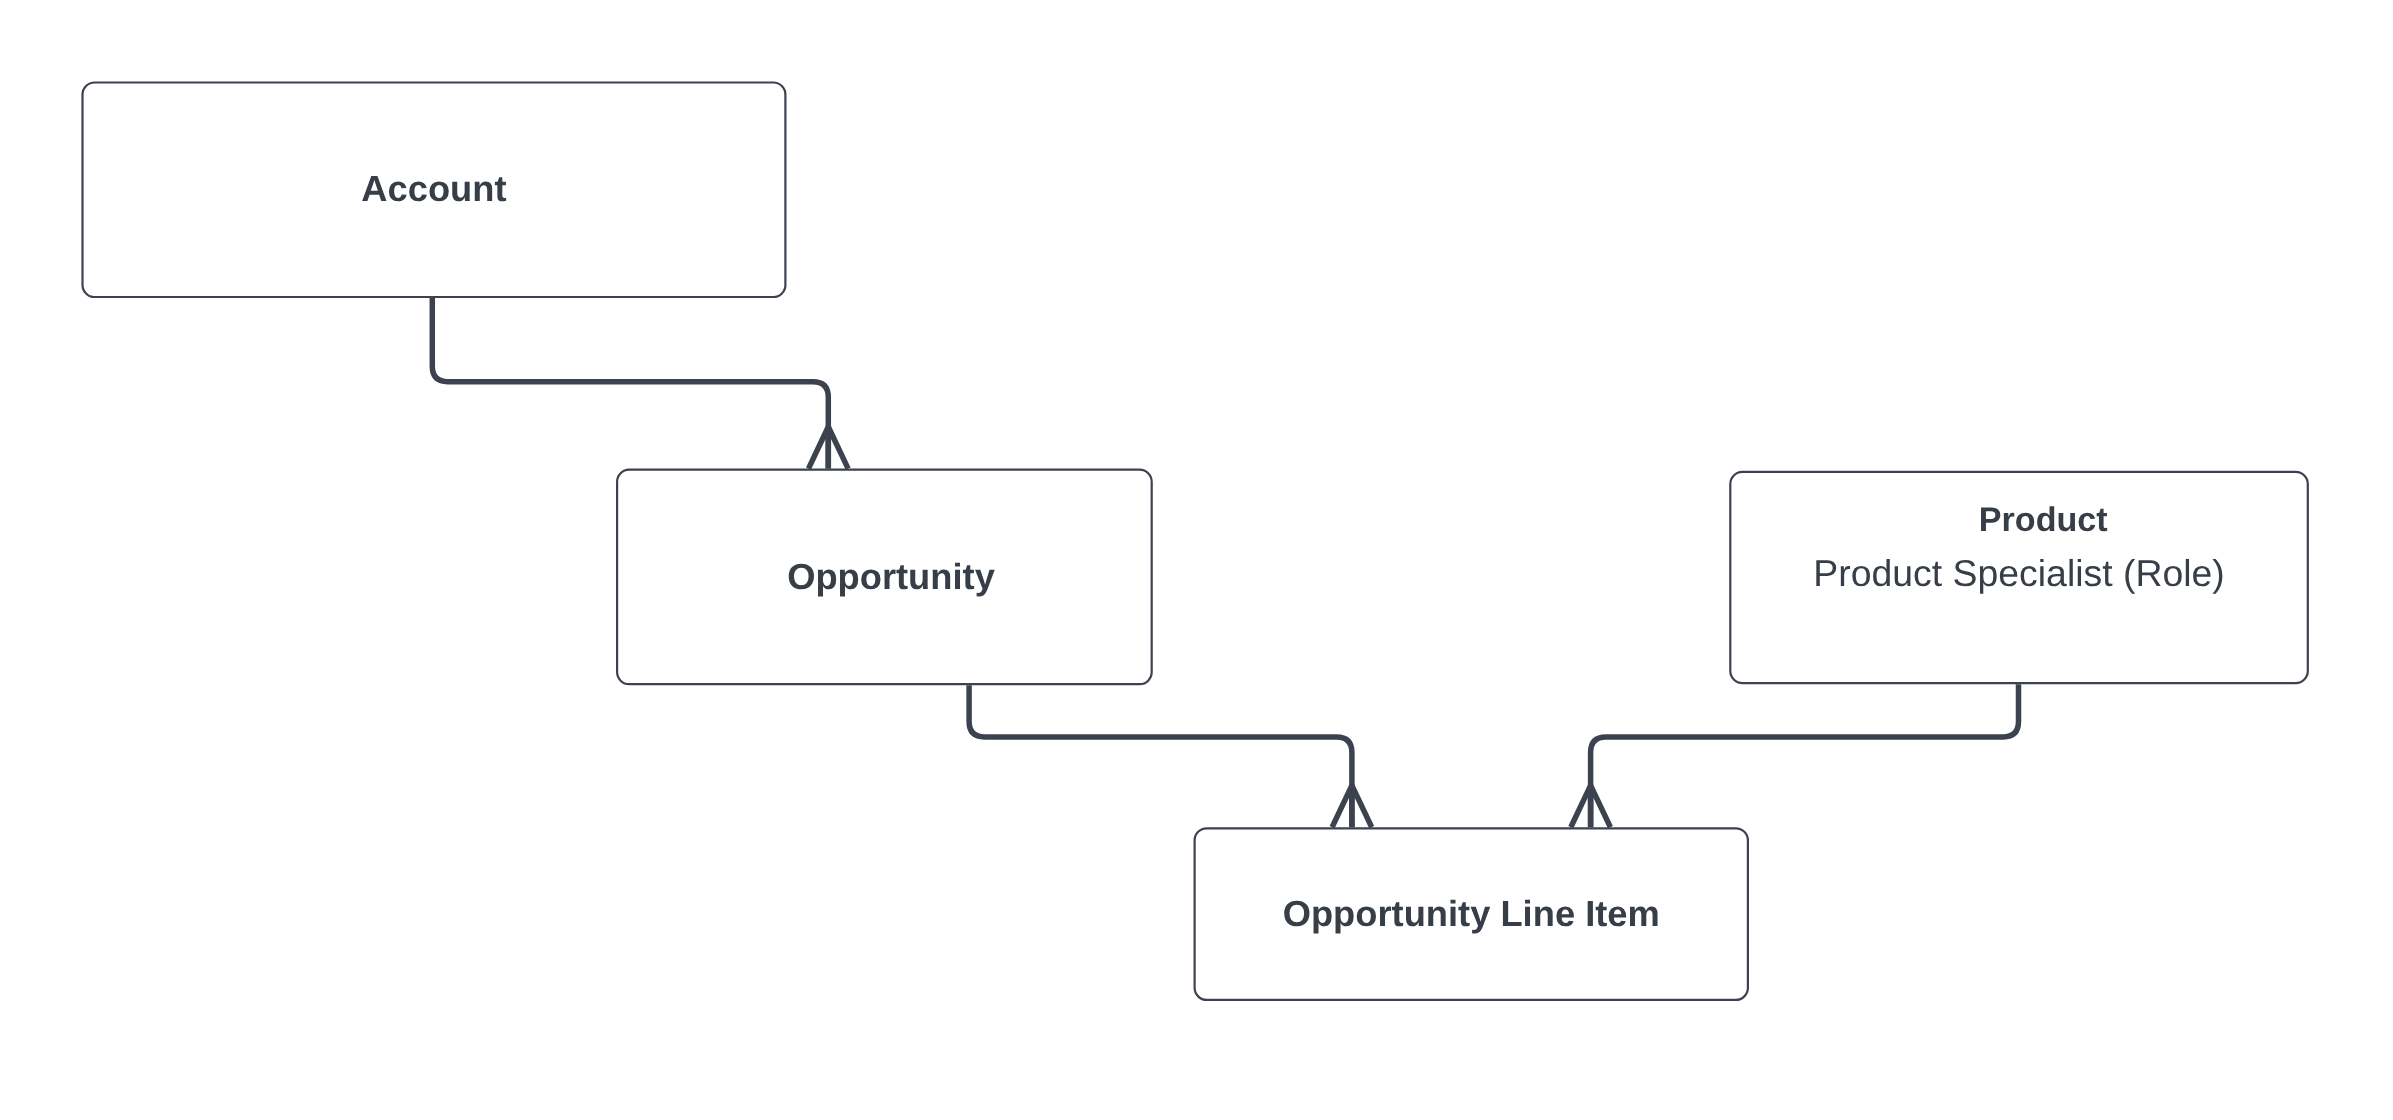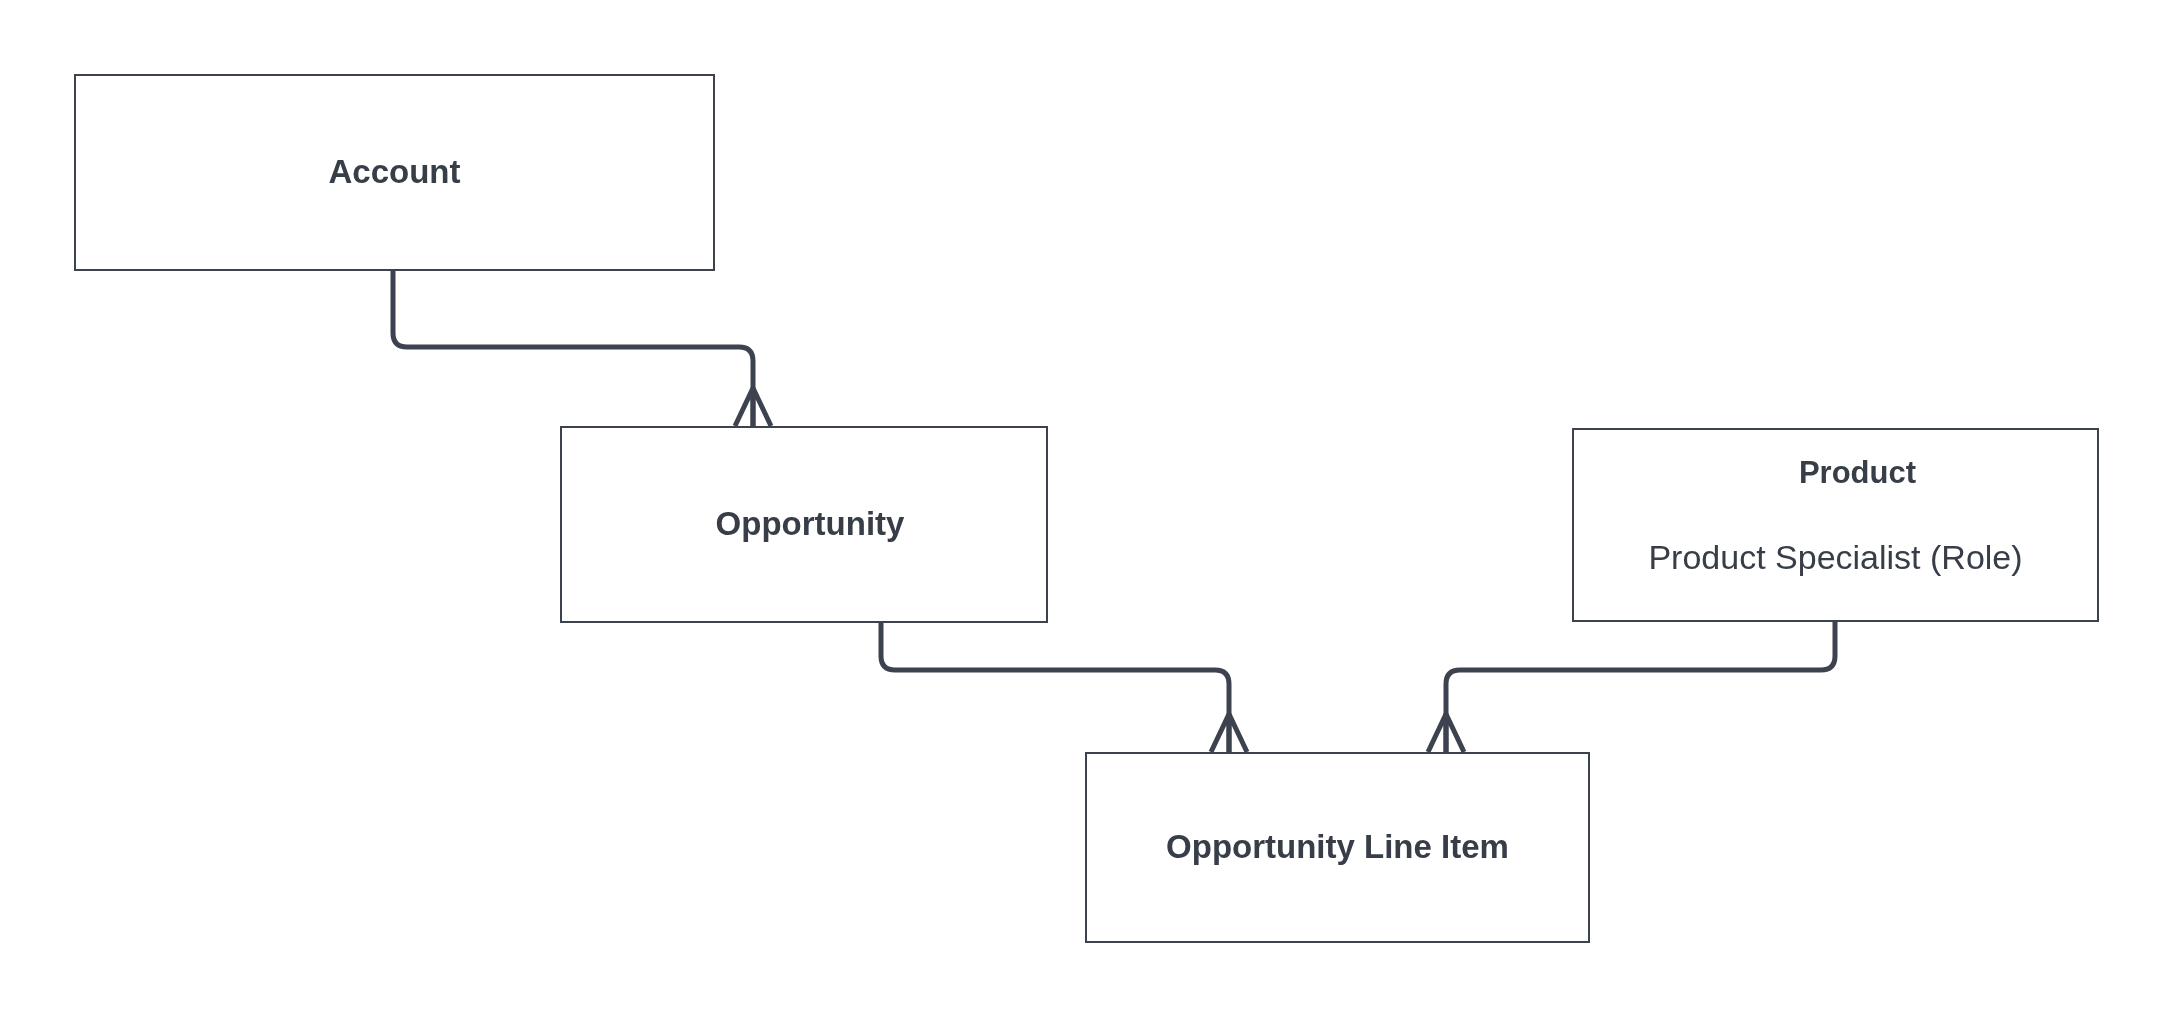--- a/index.html
+++ b/index.html
@@ -26,21 +26,21 @@
     top: 0;
     width: 2175px;
     height: 1018px;
     pointer-events: none;
   }
   .entity-node {
     position: absolute;
     box-sizing: border-box;
     background: #ffffff;
     border: 2.5px solid #3c424e;
-    border-radius: 0;
+    border-radius: 12px;
     display: flex;
     flex-direction: column;
     align-items: center;
     justify-content: center;
     color: #373e48;
   }
   .entity-title {
     font-weight: bold;
     color: #373e48;
     text-align: center;
@@ -68,25 +68,25 @@
   }
   #node-opportunity .entity-title { font-size: 33px; margin-left: 12px; }
 
   #node-product {
     left: 1572px; top: 428px;
     width: 527px; height: 194px;
     justify-content: flex-start;
     padding-top: 26px;
   }
   #node-product .entity-title { font-size: 31px; margin-left: 44px; }
-  #node-product .entity-subtitle { font-size: 34px; margin-top: 49px; }
+  #node-product .entity-subtitle { font-size: 34px; margin-top: 14px; }
 
   #node-opportunity-line-item {
     left: 1085px; top: 752px;
-    width: 505px; height: 191px;
+    width: 505px; height: 158px;
   }
   #node-opportunity-line-item .entity-title { font-size: 33px; }
 </style>
 </head>
 <body>
 
 <div id="diagram-canvas">
 
   <svg id="edge-layer" width="2175" height="1018" viewBox="0 0 2175 1018" xmlns="http://www.w3.org/2000/svg">
     <g fill="none" stroke="#3c424e" stroke-width="5" stroke-linecap="butt" stroke-linejoin="round">

